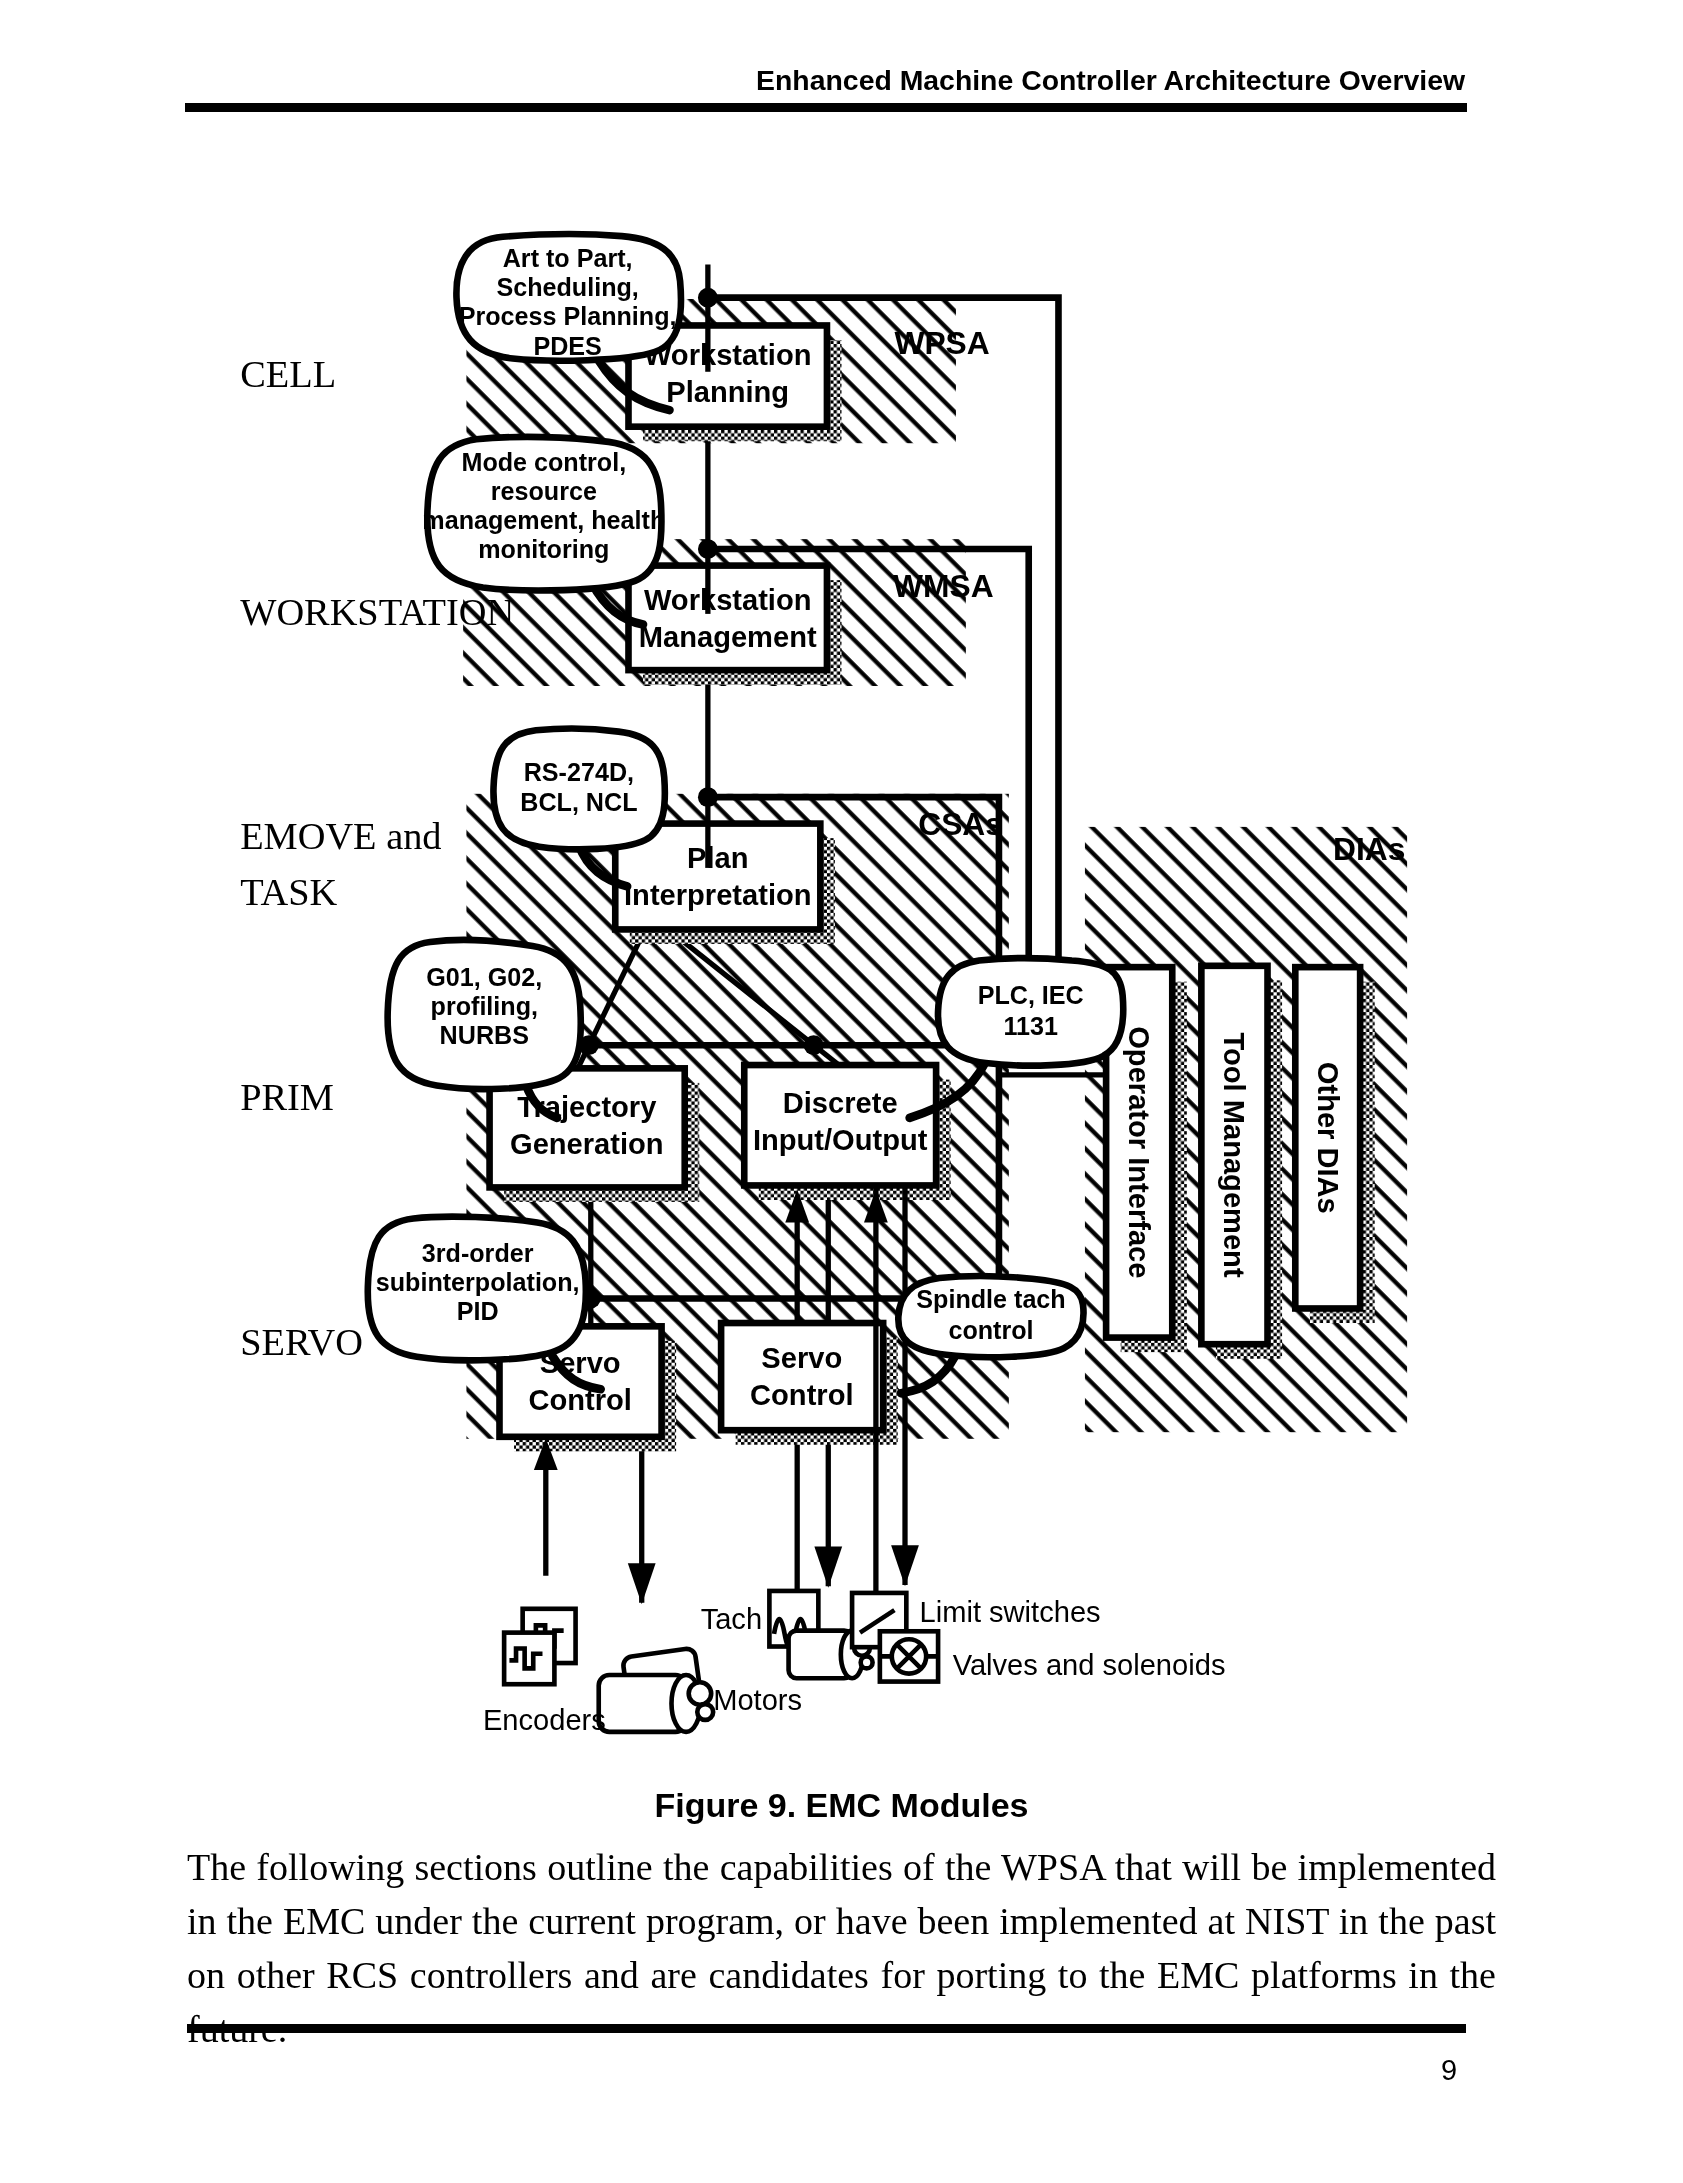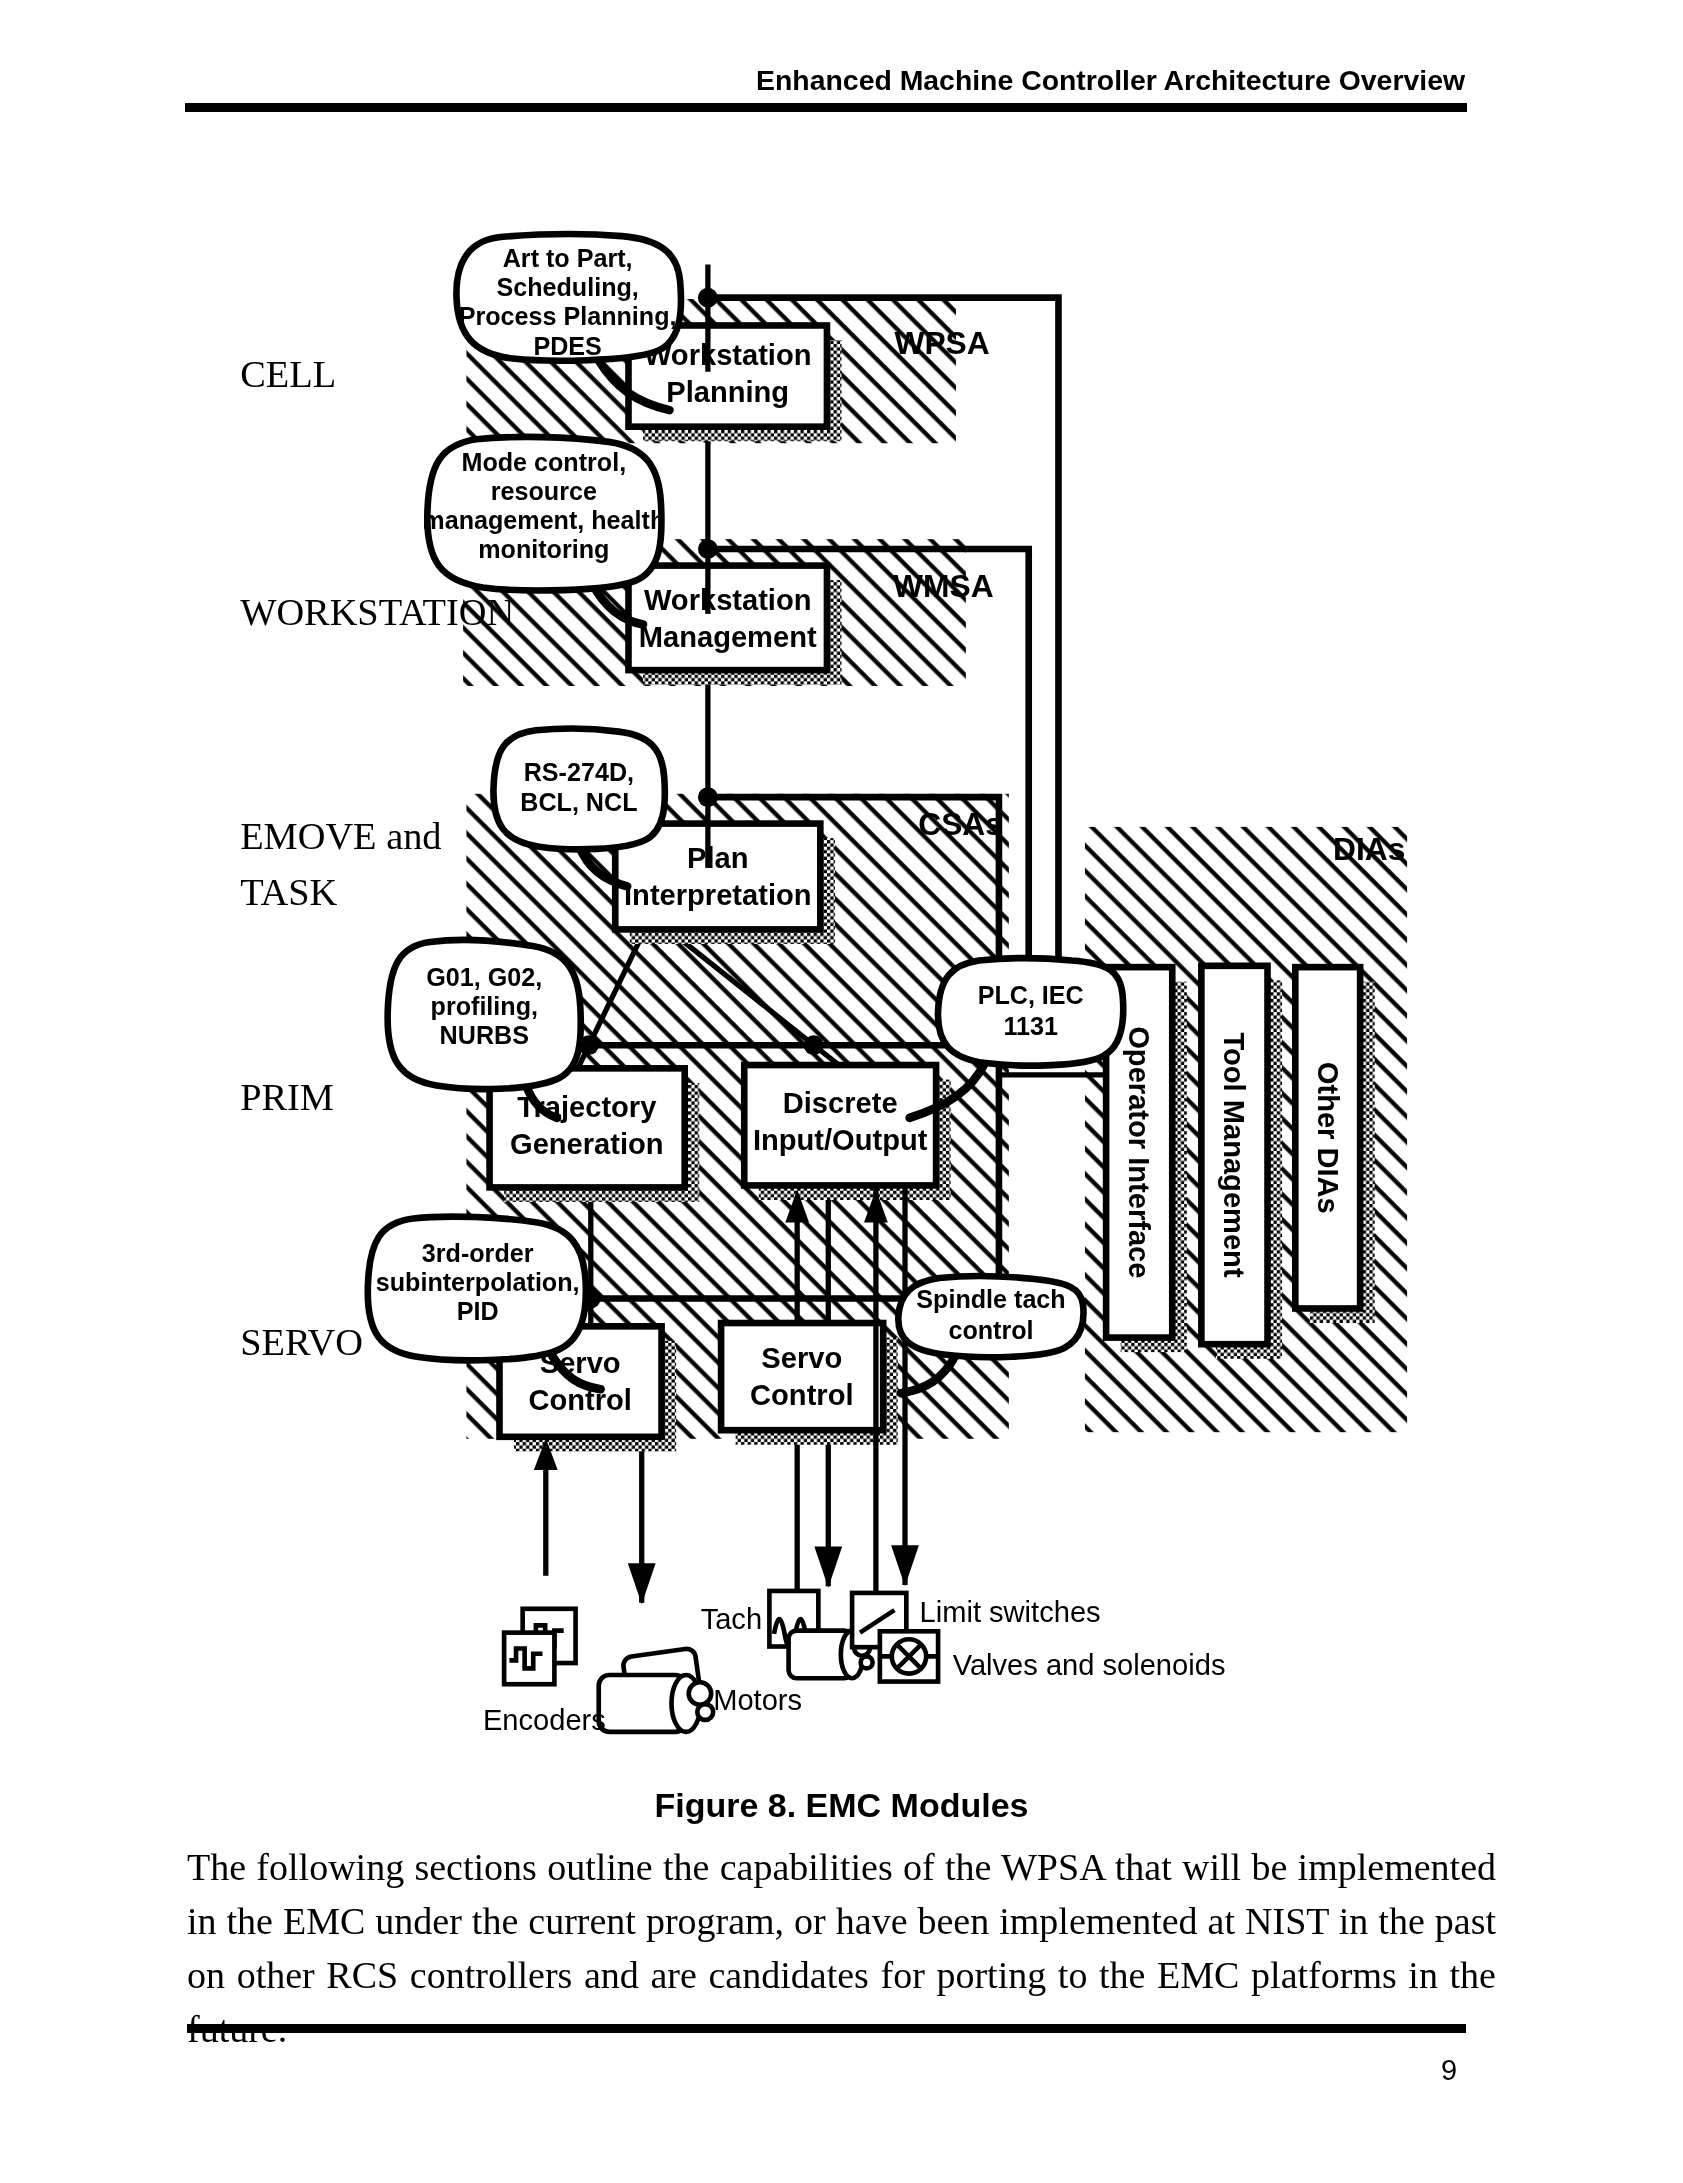--- a/index.html
+++ b/index.html
@@ -245,19 +245,19 @@
     <text class="lvl" x="363" y="1368">TASK</text>
     <text class="lvl" x="363" y="1678">PRIM</text>
     <text class="lvl" x="363" y="2048">SERVO</text>
 
     <text class="area" x="1352" y="535">WPSA</text>
     <text class="area" x="1350" y="902">WMSA</text>
     <text class="area" x="1388" y="1262">CSAs</text>
     <text class="area" x="2015" y="1300">DIAs</text>
   </svg>
 
-  <div class="caption">Figure 8. EMC Modules</div>
+  <div class="caption">Figure 9. EMC Modules</div>
   <div class="bodytext">The following sections outline the capabilities of the WPSA that will be implemented in the EMC under the current program, or have been implemented at NIST in the past on other RCS controllers and are candidates for porting to the EMC platforms in the future.</div>
   <div class="foot-rule"></div>
   <div class="pageno">9</div>
 
 </div>
 
 
 </body></html>

